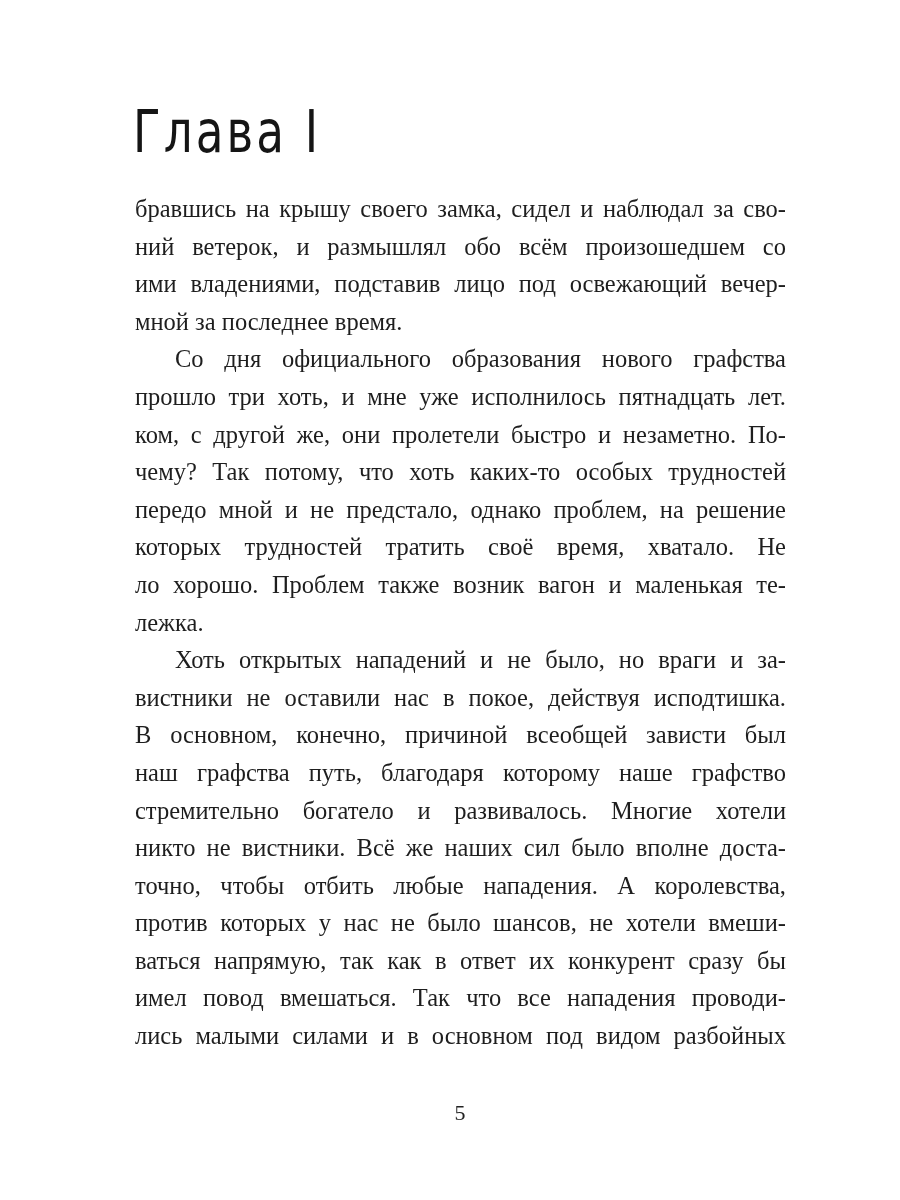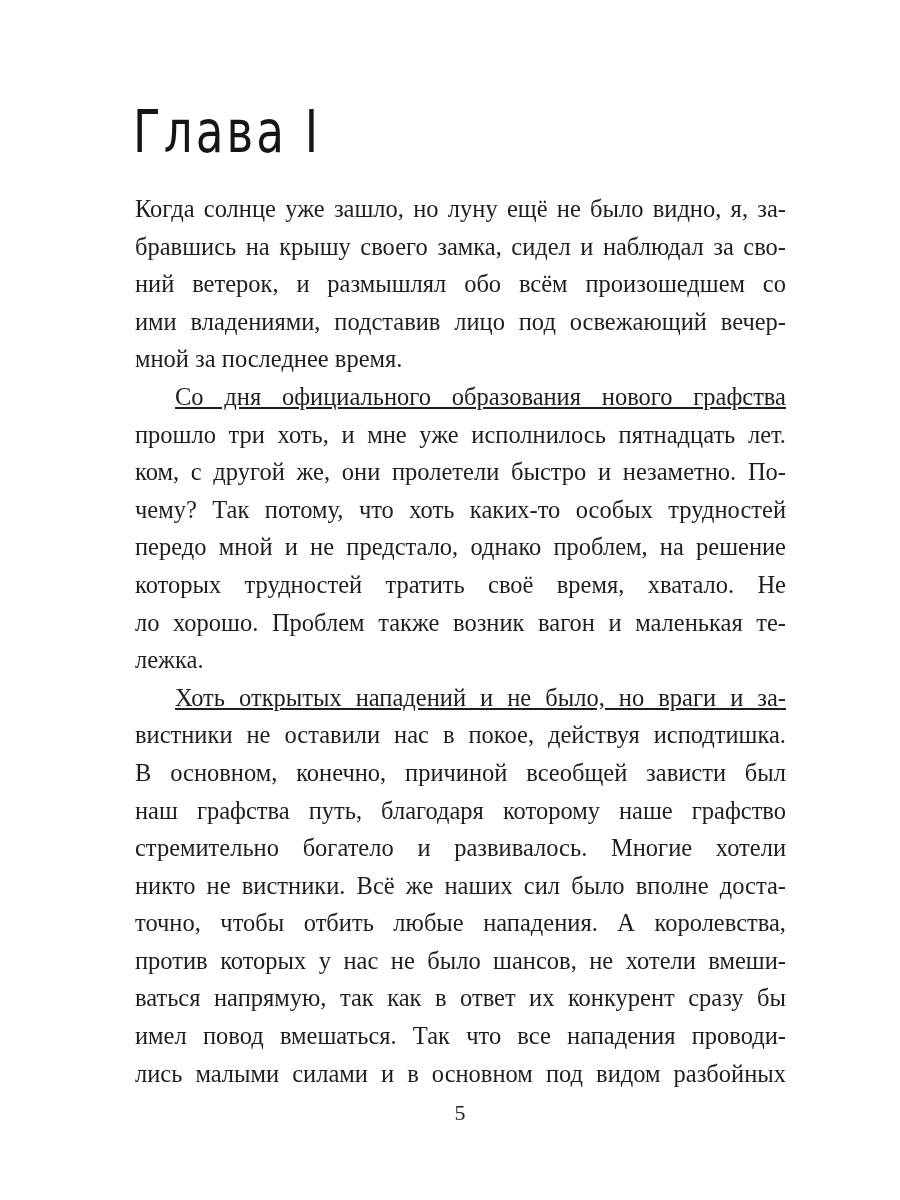--- a/index.html
+++ b/index.html
@@ -18,33 +18,32 @@
     }
     .body-text {
       position: absolute; left: 135px; top: 190px; width: 651px;
     }
     .line {
       display: block; height: 37.6px; line-height: 37.6px;
       font-size: 24.5px; white-space: nowrap;
       text-align: justify; text-align-last: justify;
     }
     .line.last { text-align-last: left; }
-    .line.indent { padding-left: 40px; text-decoration: underline; }
+    .line.indent { padding-left: 40px; }
     .page-number {
       position: absolute; left: 0; width: 920px; top: 1100px;
       text-align: center; font-size: 22px; color: #222;
     }
   </style>
 </head>
 <body>
 
 <div>
   <div class="chapter-title">Глава I</div>
   <div class="body-text" id="body-text">
-      <span class="line">Когда солнце уже зашло, но луну ещё не было видно, я, за-</span>
       <span class="line">бравшись на крышу своего замка, сидел и наблюдал за сво-</span>
       <span class="line">ний ветерок, и размышлял обо всём произошедшем со</span>
       <span class="line">ими владениями, подставив лицо под освежающий вечер-</span>
       <span class="line last">мной за последнее время.</span>
       <span class="line indent">Со дня официального образования нового графства</span>
       <span class="line">прошло три хоть, и мне уже исполнилось пятнадцать лет.</span>
       <span class="line">ком, с другой же, они пролетели быстро и незаметно. По-</span>
       <span class="line">чему? Так потому, что хоть каких-то особых трудностей</span>
       <span class="line">передо мной и не предстало, однако проблем, на решение</span>
       <span class="line">которых трудностей тратить своё время, хватало. Не</span>

